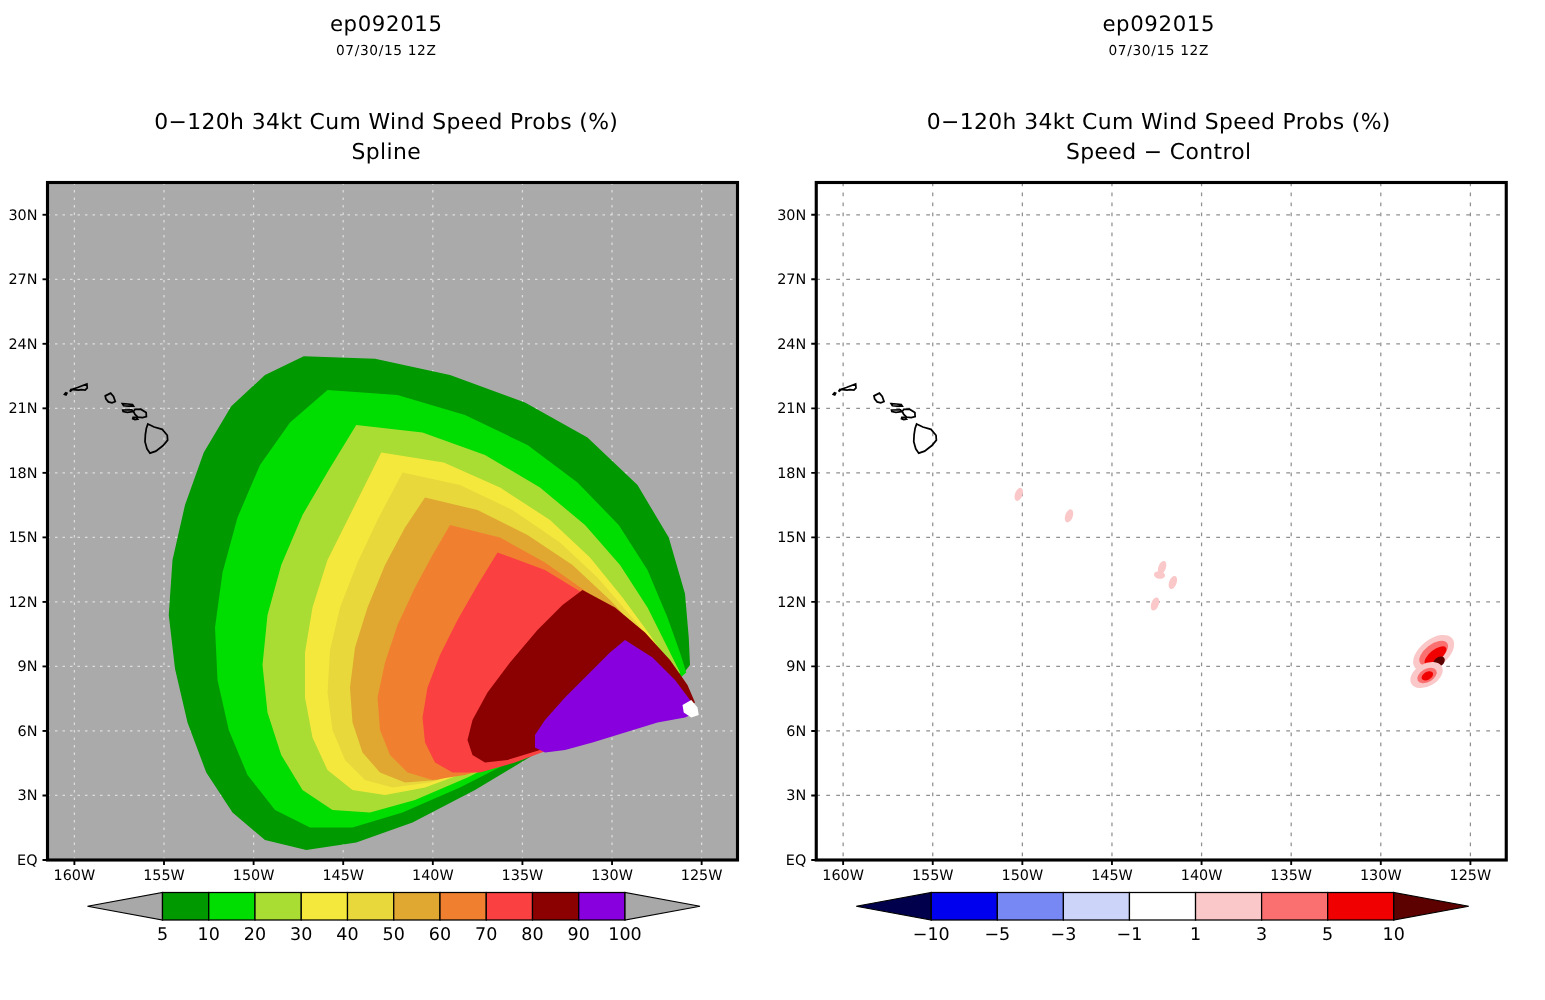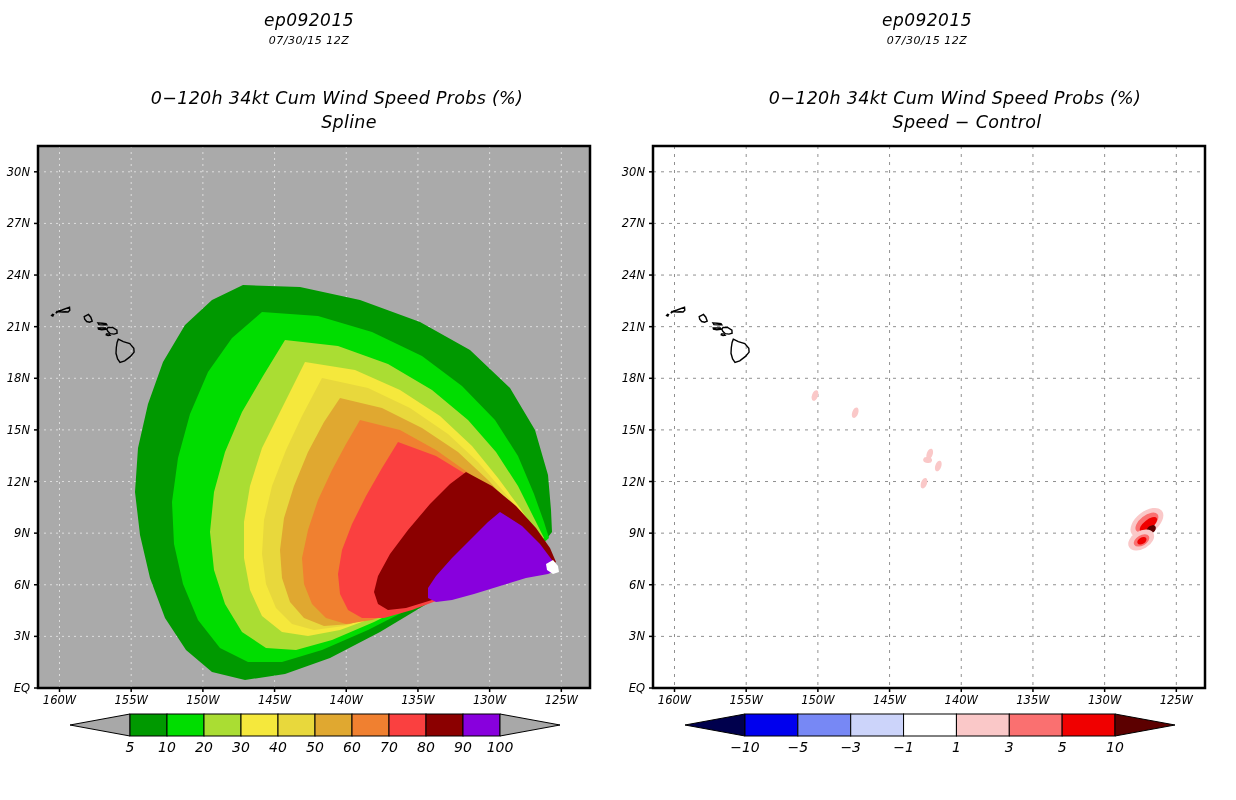--- a/index.html
+++ b/index.html
@@ -11,36 +11,35 @@
     width: 1236px;
     height: 800px;
     position: relative;
     font-family: "DejaVu Sans", sans-serif;
     overflow: hidden;
   }
   .panel {
     position: absolute;
     top: 0;
     height: 565px;
-    font-style: italic;
   }
   #panel-left  { left: 0px;   width: 618px; }
   #panel-right { left: 618px; width: 618px; }
 
   .title-block {
     position: absolute;
     left: 0;
     width: 618px;
     text-align: center;
     color: #000;
   }
   .t-id      { top: 10px;  font-size: 17px; letter-spacing: 0.5px; }
   .t-date    { top: 34px;  font-size: 11px; letter-spacing: 0.5px; }
-  .t-main    { top: 88px;  font-size: 17.5px; letter-spacing: 0.3px; margin-left: 28px; }
-  .t-sub     { top: 112px; font-size: 17.5px; letter-spacing: 0.3px; padding-left: 40px; }
+  .t-main    { top: 88px;  font-size: 17.5px; letter-spacing: 0.3px; }
+  .t-sub     { top: 112px; font-size: 17.5px; letter-spacing: 0.3px; }
 
   .plot-svg {
     position: absolute;
     left: 0;
     top: 0;
   }
   .cbar-svg {
     position: absolute;
     left: 0;
     top: 0;

